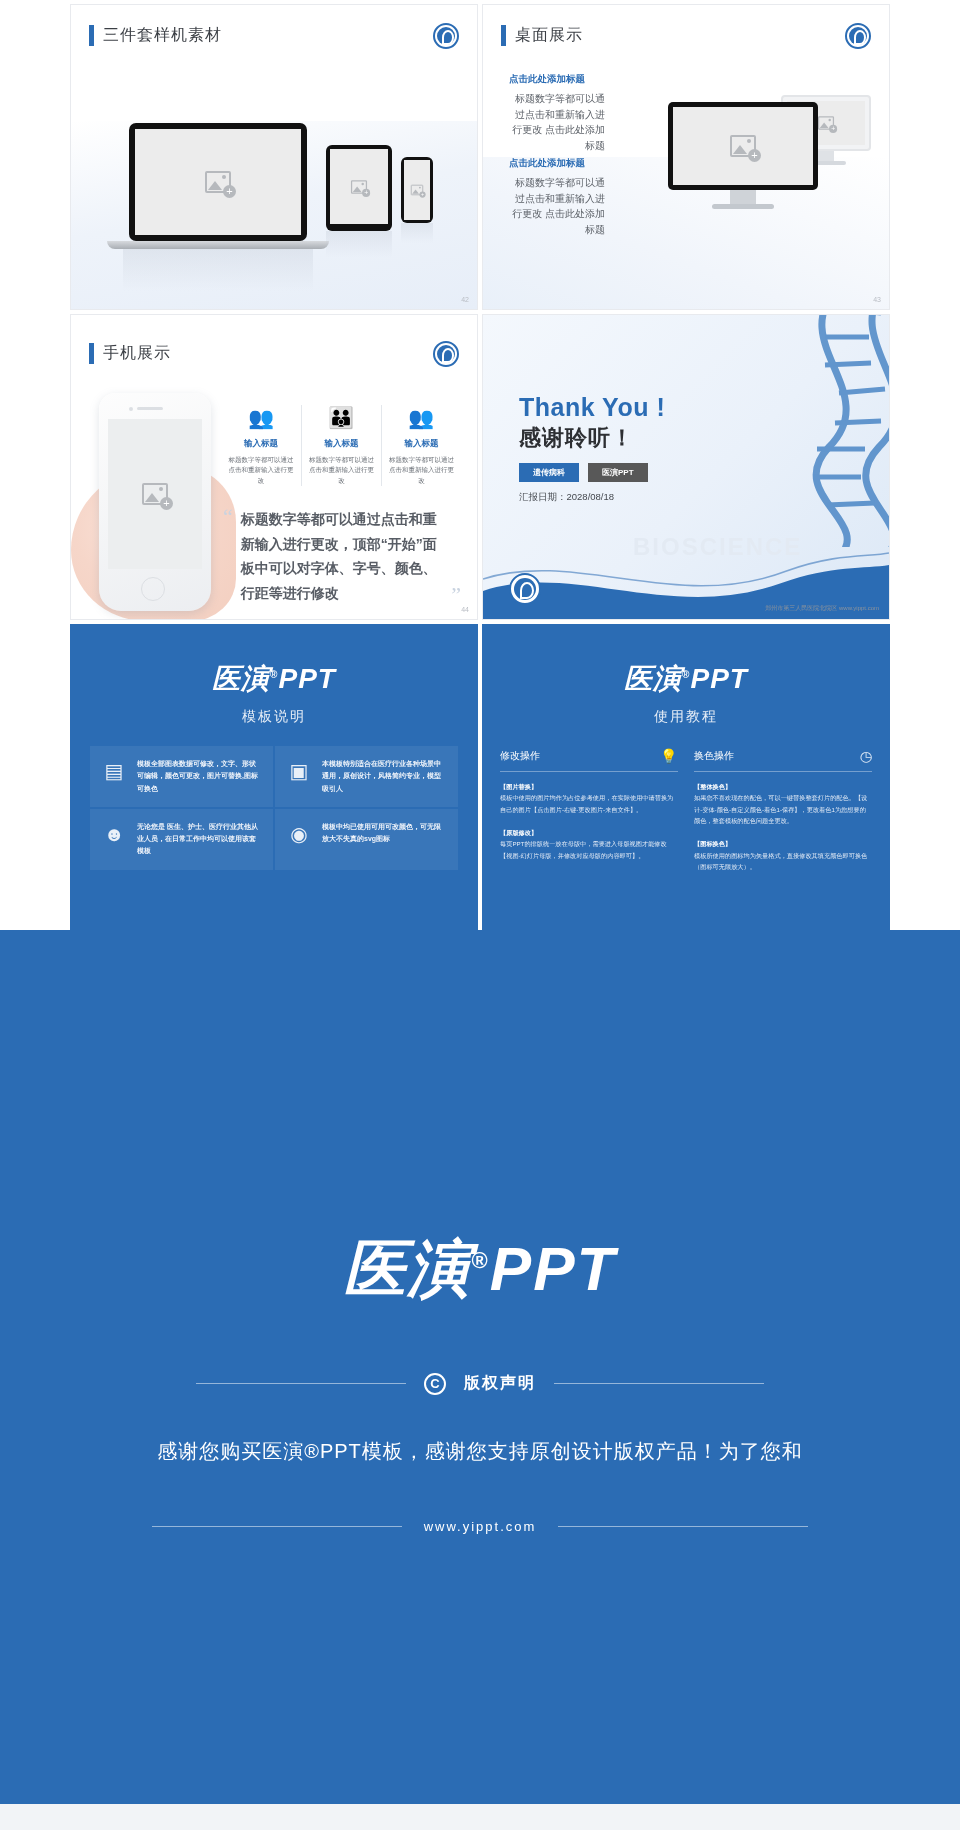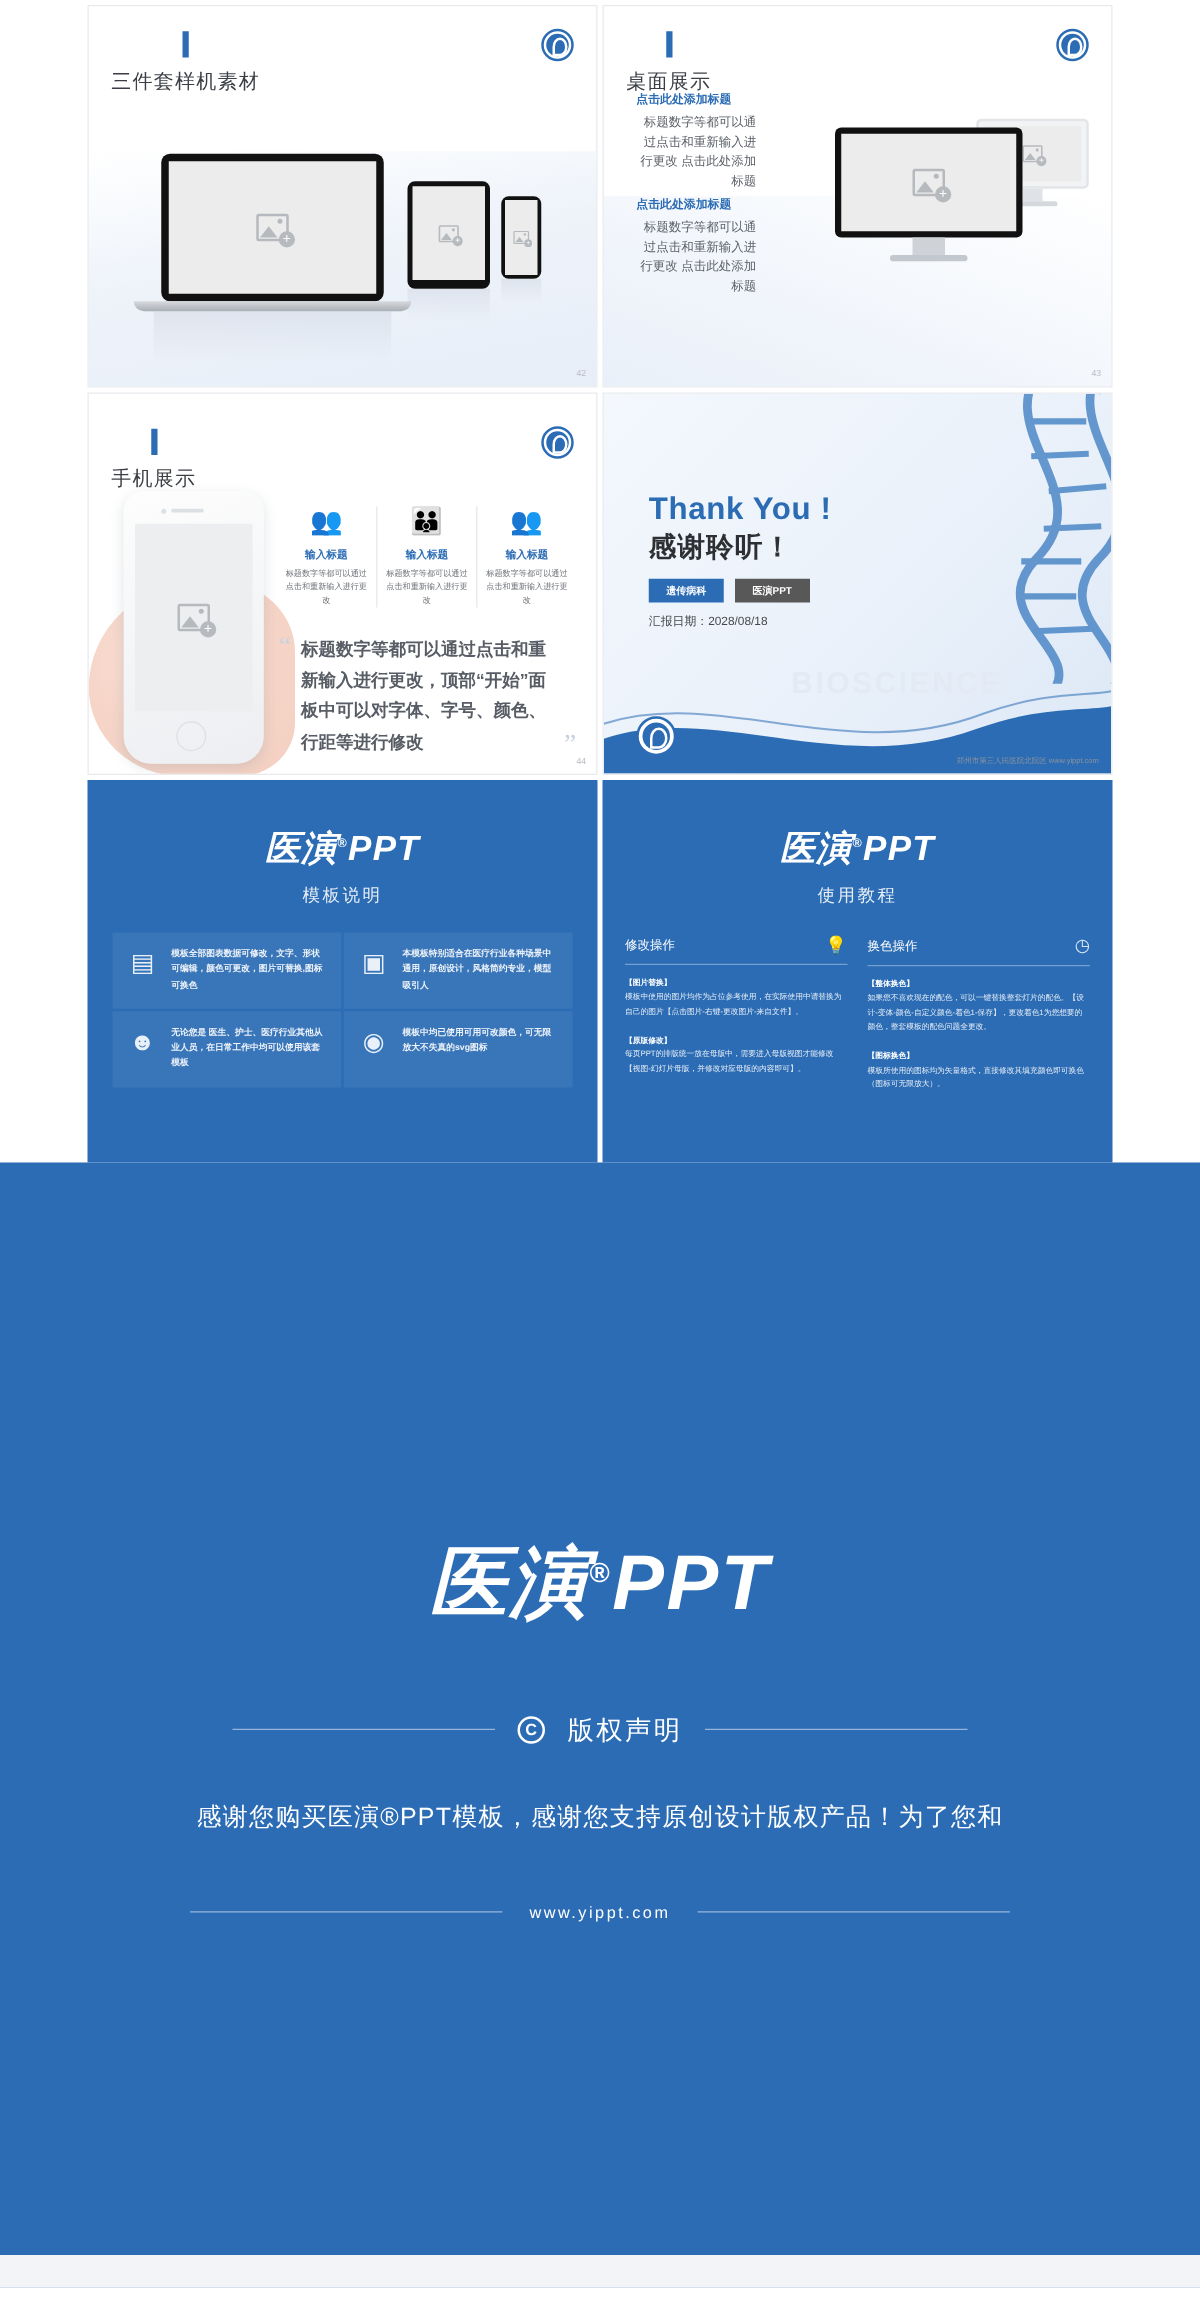--- a/index.html
+++ b/index.html
@@ -13,21 +13,21 @@
 
   
   .grid { display: grid; grid-template-columns: 408px 408px; gap: 4px 4px;
           justify-content: center; padding: 4px 0 0 0; background:#fff; }
   .slide { position: relative; width: 408px; height: 306px; overflow: hidden;
            background: #fff; border: 1px solid #e8eaee; }
 
   .slide-num { position:absolute; right:8px; bottom:6px; font-size:7px; color:#b9bdc4; }
 
   
-  .s-title { position:absolute; left:18px; top:20px; display:flex; align-items:center; gap:9px;flex-direction:column; }
+  .s-title { position:absolute; left:18px; top:20px; display:flex; align-items:center; gap:9px; }
   .tick { width:5px; height:21px; background:#2b6cb4; display:block; }
   .s-title span.t { font-size:16px; color:#3b3f45; letter-spacing:1px; }
 
   
   .logo { position:absolute; right:18px; top:18px; width:26px; height:26px; border-radius:50%;
           border:2px solid #2b6cb4; background:#fff; display:flex; align-items:center; justify-content:center; }
   .logo .inner { width:18px; height:18px; border-radius:50%; background:#2b6cb4; position:relative; }
   .logo .inner::after { content:""; position:absolute; left:5px; top:3px; width:8px; height:11px;
           border:2px solid #fff; border-radius:50% 50% 50% 0; }
 
@@ -144,21 +144,21 @@
 
   
   .big { width:960px; height:900px; background:#2b6cb4; position:relative;
          display:flex; flex-direction:column; align-items:center; justify-content:center; color:#fff; }
   .big-brand { font-size:62px; font-style:italic; font-weight:bold; letter-spacing:2px; }
   .big-brand sup { font-size:22px; font-style:normal; vertical-align:super; }
   .cr-row { margin-top:62px; display:flex; align-items:center; gap:18px; }
   .cr-line { width:210px; height:1px; background:rgba(255,255,255,.5); }
   .cr-c { width:22px;height:22px;border-radius:50%;border:2px solid #fff;display:flex;align-items:center;
           justify-content:center;font-size:13px;font-weight:bold;}
-  .cr-t { font-size:21px; font-weight:normal; letter-spacing:2px; }
+  .cr-t { font-size:16px; font-weight:bold; letter-spacing:2px; }
   .cr-body { margin-top:36px; width:660px; text-align:center; font-size:20px; line-height:2; letter-spacing:1px; }
   .cr-row2 { margin-top:48px; display:flex; align-items:center; gap:22px; }
   .cr-row2 .cr-line { width:250px; }
   .cr-url { font-size:13px; letter-spacing:2px; }
   .big-bottom { position:absolute; left:0; bottom:0; width:100%; height:26px; background:#f2f4f7; }
 </style>
 </head>
 <body>
 
 <div class="page">

